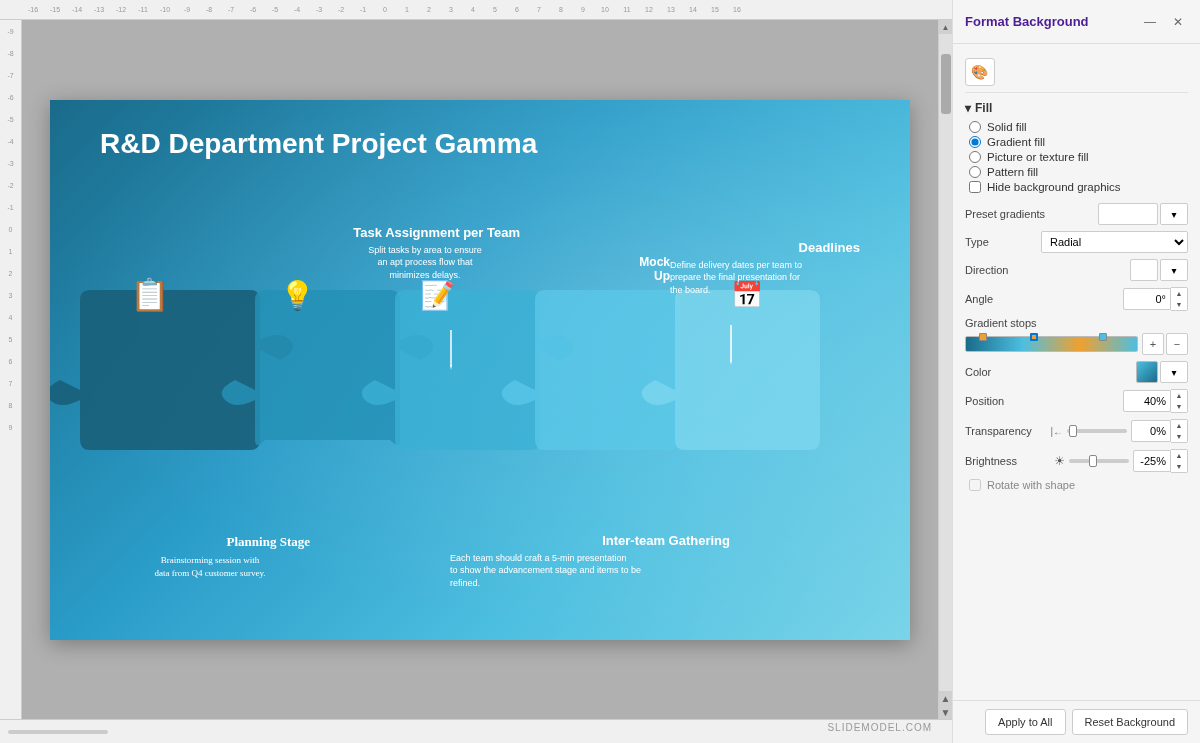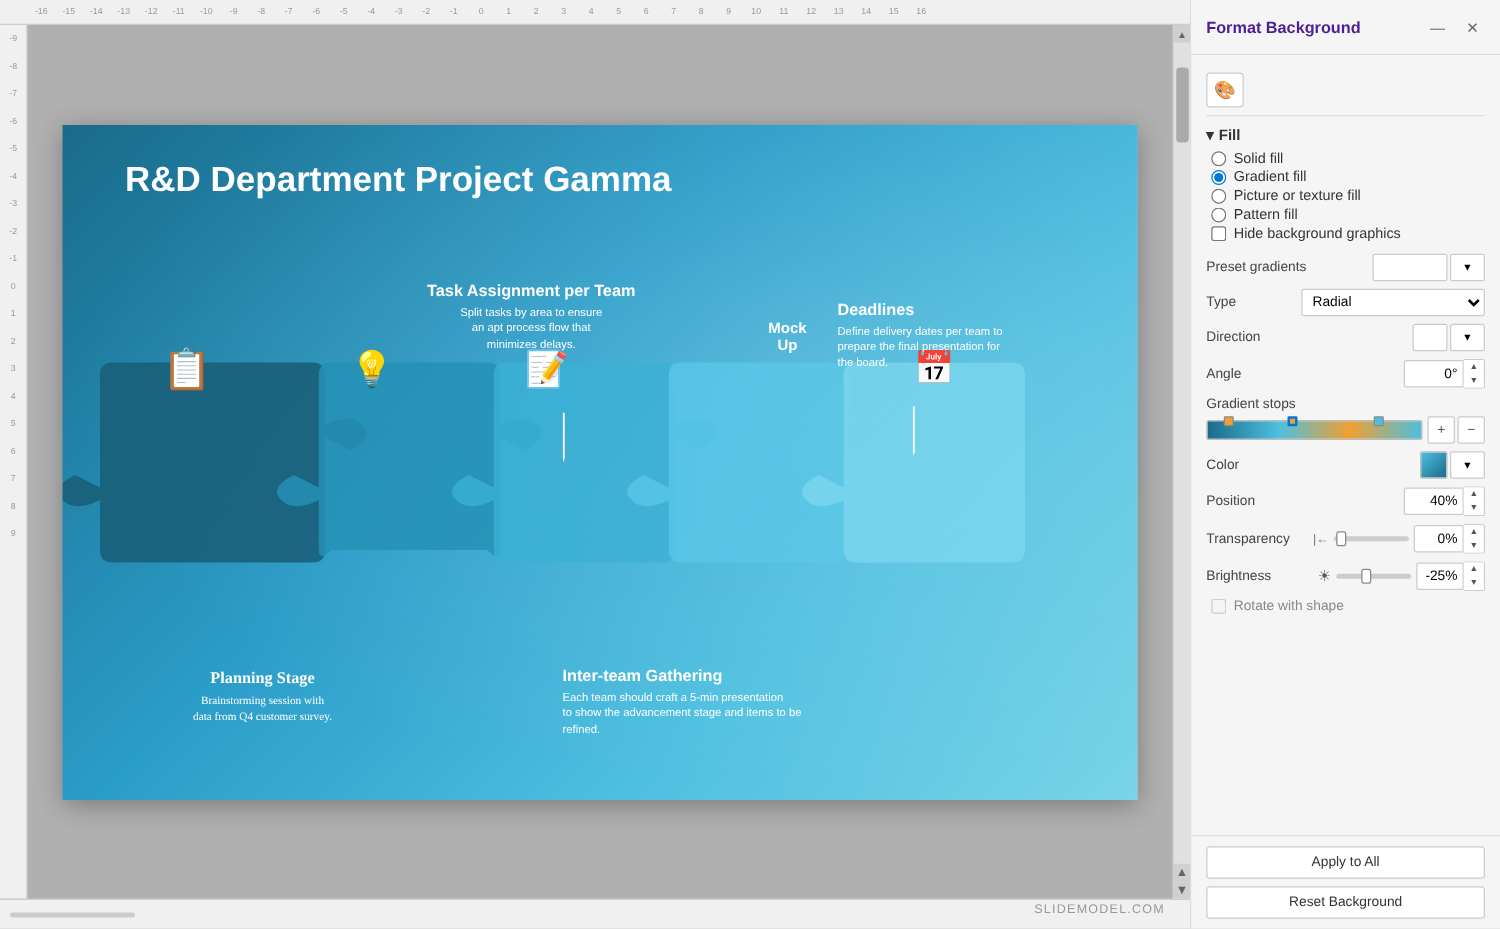--- a/index.html
+++ b/index.html
@@ -126,20 +126,21 @@
       position: absolute;
       color: white;
       text-align: center;
       font-family: 'Segoe UI', Arial, sans-serif;
     }
 
     .slide-label .label-title {
       font-size: 15px;
       font-weight: 700;
       margin-bottom: 4px;
+      text-align: right;
     }
 
     .slide-label .label-body {
       font-size: 10px;
       font-weight: 400;
       line-height: 1.4;
     }
 
     
     .scroll-bar-v {
@@ -511,21 +512,20 @@
       color: #888;
     }
 
     
     .panel-footer {
       padding: 8px 12px;
       border-top: 1px solid #ddd;
       display: flex;
       gap: 6px;
       justify-content: flex-end;
-      flex-direction: column;
     }
 
     .footer-btn {
       height: 26px;
       padding: 0 12px;
       font-size: 11px;
       border: 1px solid #ccc;
       background: white;
       border-radius: 3px;
       cursor: pointer;

